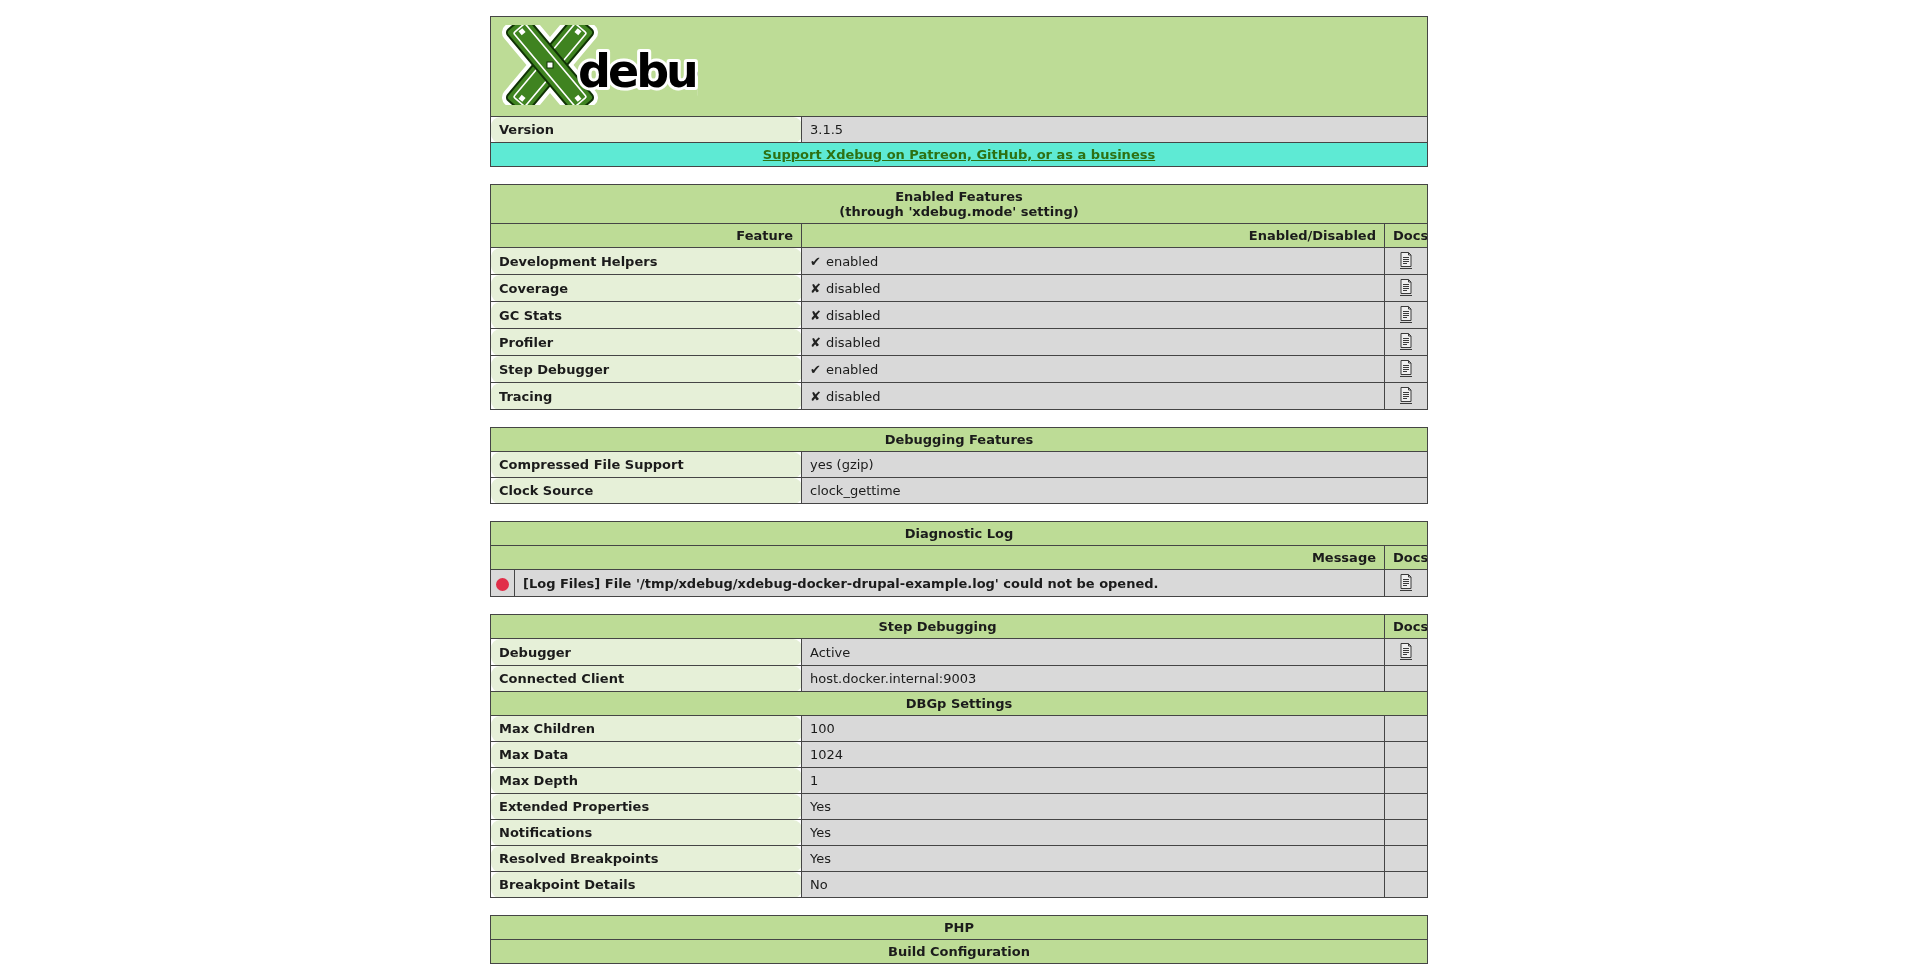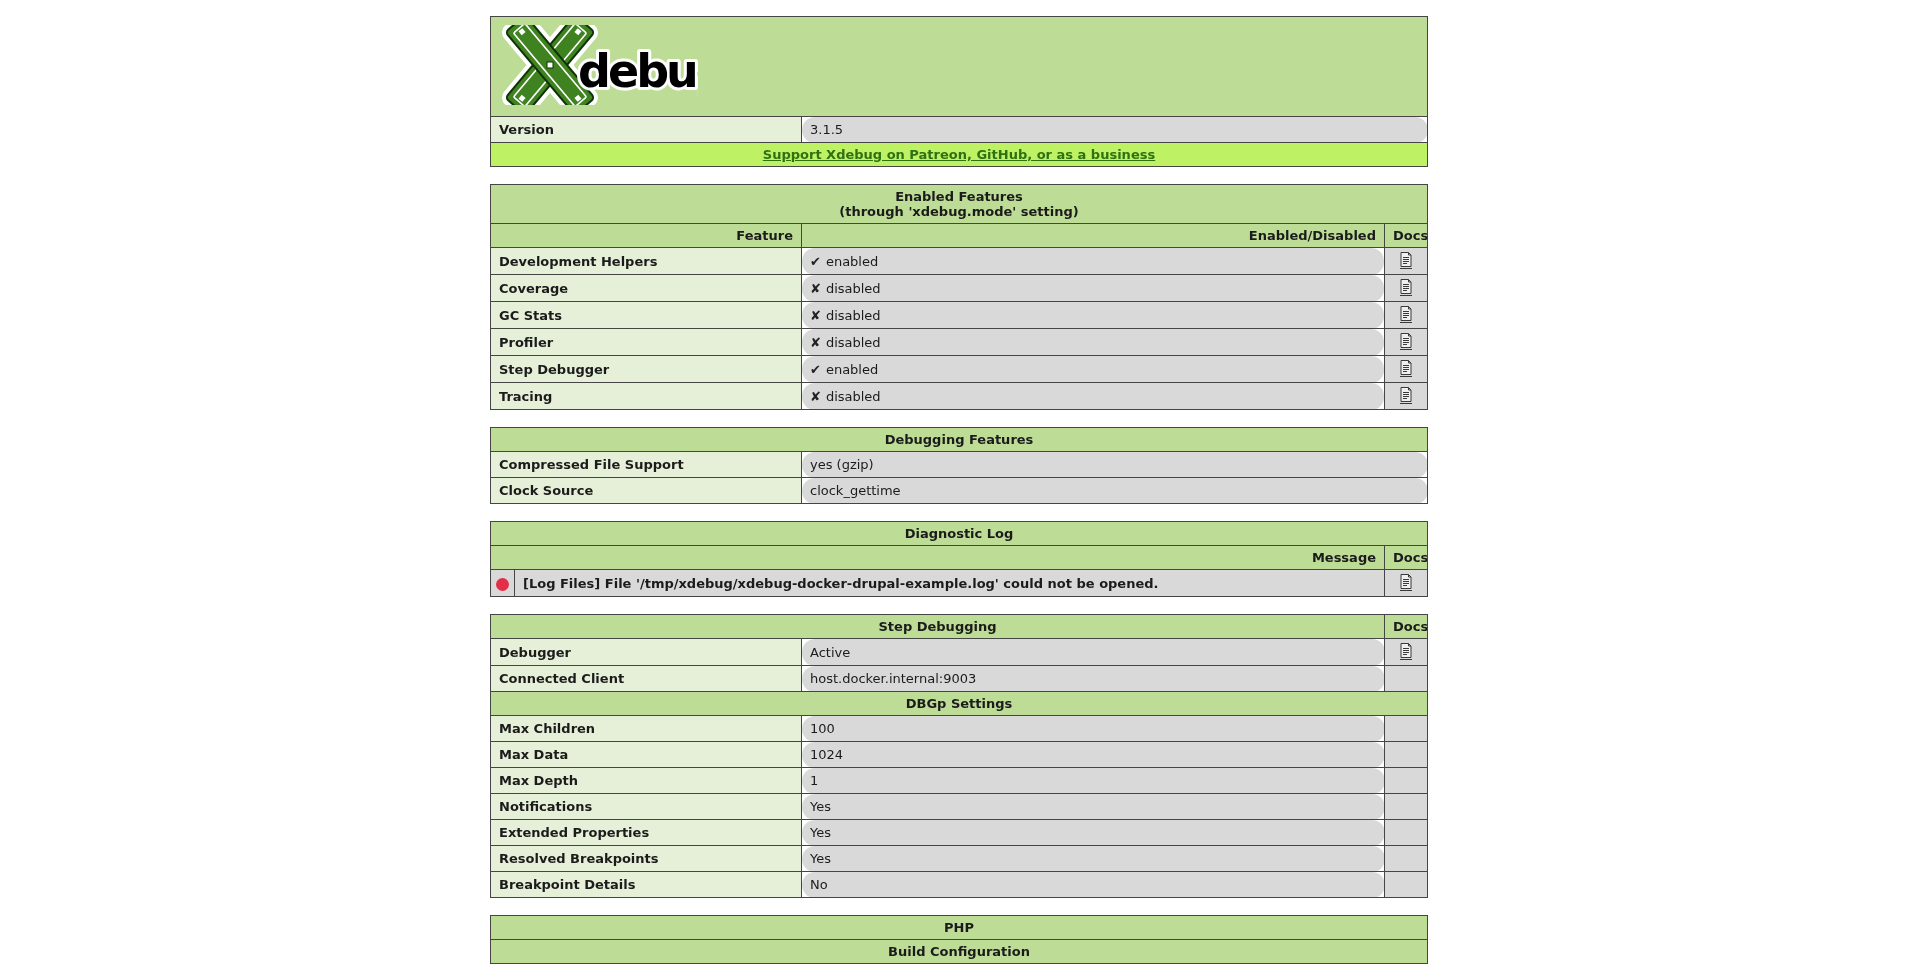--- a/index.html
+++ b/index.html
@@ -8,25 +8,25 @@
     font-family:"DejaVu Sans","Liberation Sans",sans-serif;
     font-size:13px;color:#1b1b1b;
   }
   .wrap{width:938px;margin:16px auto 0;}
   table{width:100%;border-collapse:collapse;margin:0 0 17px 0;table-layout:fixed;border:1px solid #2e2e2e;}
   th,td{border:1px solid #454545;padding:5px 8px;vertical-align:middle;overflow:hidden;white-space:nowrap;}
   th{font-weight:bold;text-align:left;}
   .sec{background:#bddc96;text-align:center;padding:4px 8px;}
   .sec .line2{font-weight:bold;}
   .colhead{background:#bddc96;text-align:right;padding:4px 8px;}
-  th.label{background:#e6f0d8;}
-  td.value{background:#d9d9d9;border-radius:13px;}
+  th.label{background:#e6f0d8;border-radius:9px;}
+  td.value{background:#d9d9d9;}
   td.docs{background:#d9d9d9;text-align:center;padding:4px 2px;}
   .logo-cell{background:#bddc96;padding:8px 9px;}
-  .support-cell{background:#bef264;text-align:center;padding:4px 20px;}
+  .support-cell{background:#5eead4;text-align:center;padding:4px 20px;}
   .support-link{color:#2e7012;font-weight:bold;text-decoration:underline;cursor:pointer;}
   .mark{display:inline-block;margin-right:5px;color:#222;}
   .doc-link{display:inline-block;line-height:0;cursor:pointer;border-bottom:1px solid #3a3a3a;padding-bottom:1px;text-decoration:none;}
   .err-dot{display:inline-block;width:13px;height:13px;border-radius:50%;background:#e12e49;vertical-align:middle;}
   td.icon-cell{background:#d9d9d9;padding:5px 5px;text-align:center;}
   .msg{background:#d9d9d9;font-weight:bold;}
 </style>
 </head>
 <body>
 
@@ -238,30 +238,30 @@
       <th class="label">Max Data</th>
       <td class="value">1024</td>
       <td class="docs"></td>
     </tr>
     <tr>
       <th class="label">Max Depth</th>
       <td class="value">1</td>
       <td class="docs"></td>
     </tr>
     <tr>
+      <th class="label">Extended Properties</th>
+      <td class="value">Yes</td>
+      <td class="docs"></td>
+    </tr>
+    <tr>
       <th class="label">Notifications</th>
       <td class="value">Yes</td>
       <td class="docs"></td>
     </tr>
     <tr>
-      <th class="label">Extended Properties</th>
-      <td class="value">Yes</td>
-      <td class="docs"></td>
-    </tr>
-    <tr>
       <th class="label">Resolved Breakpoints</th>
       <td class="value">Yes</td>
       <td class="docs"></td>
     </tr>
     <tr>
       <th class="label">Breakpoint Details</th>
       <td class="value">No</td>
       <td class="docs"></td>
     </tr>
   </tbody>

